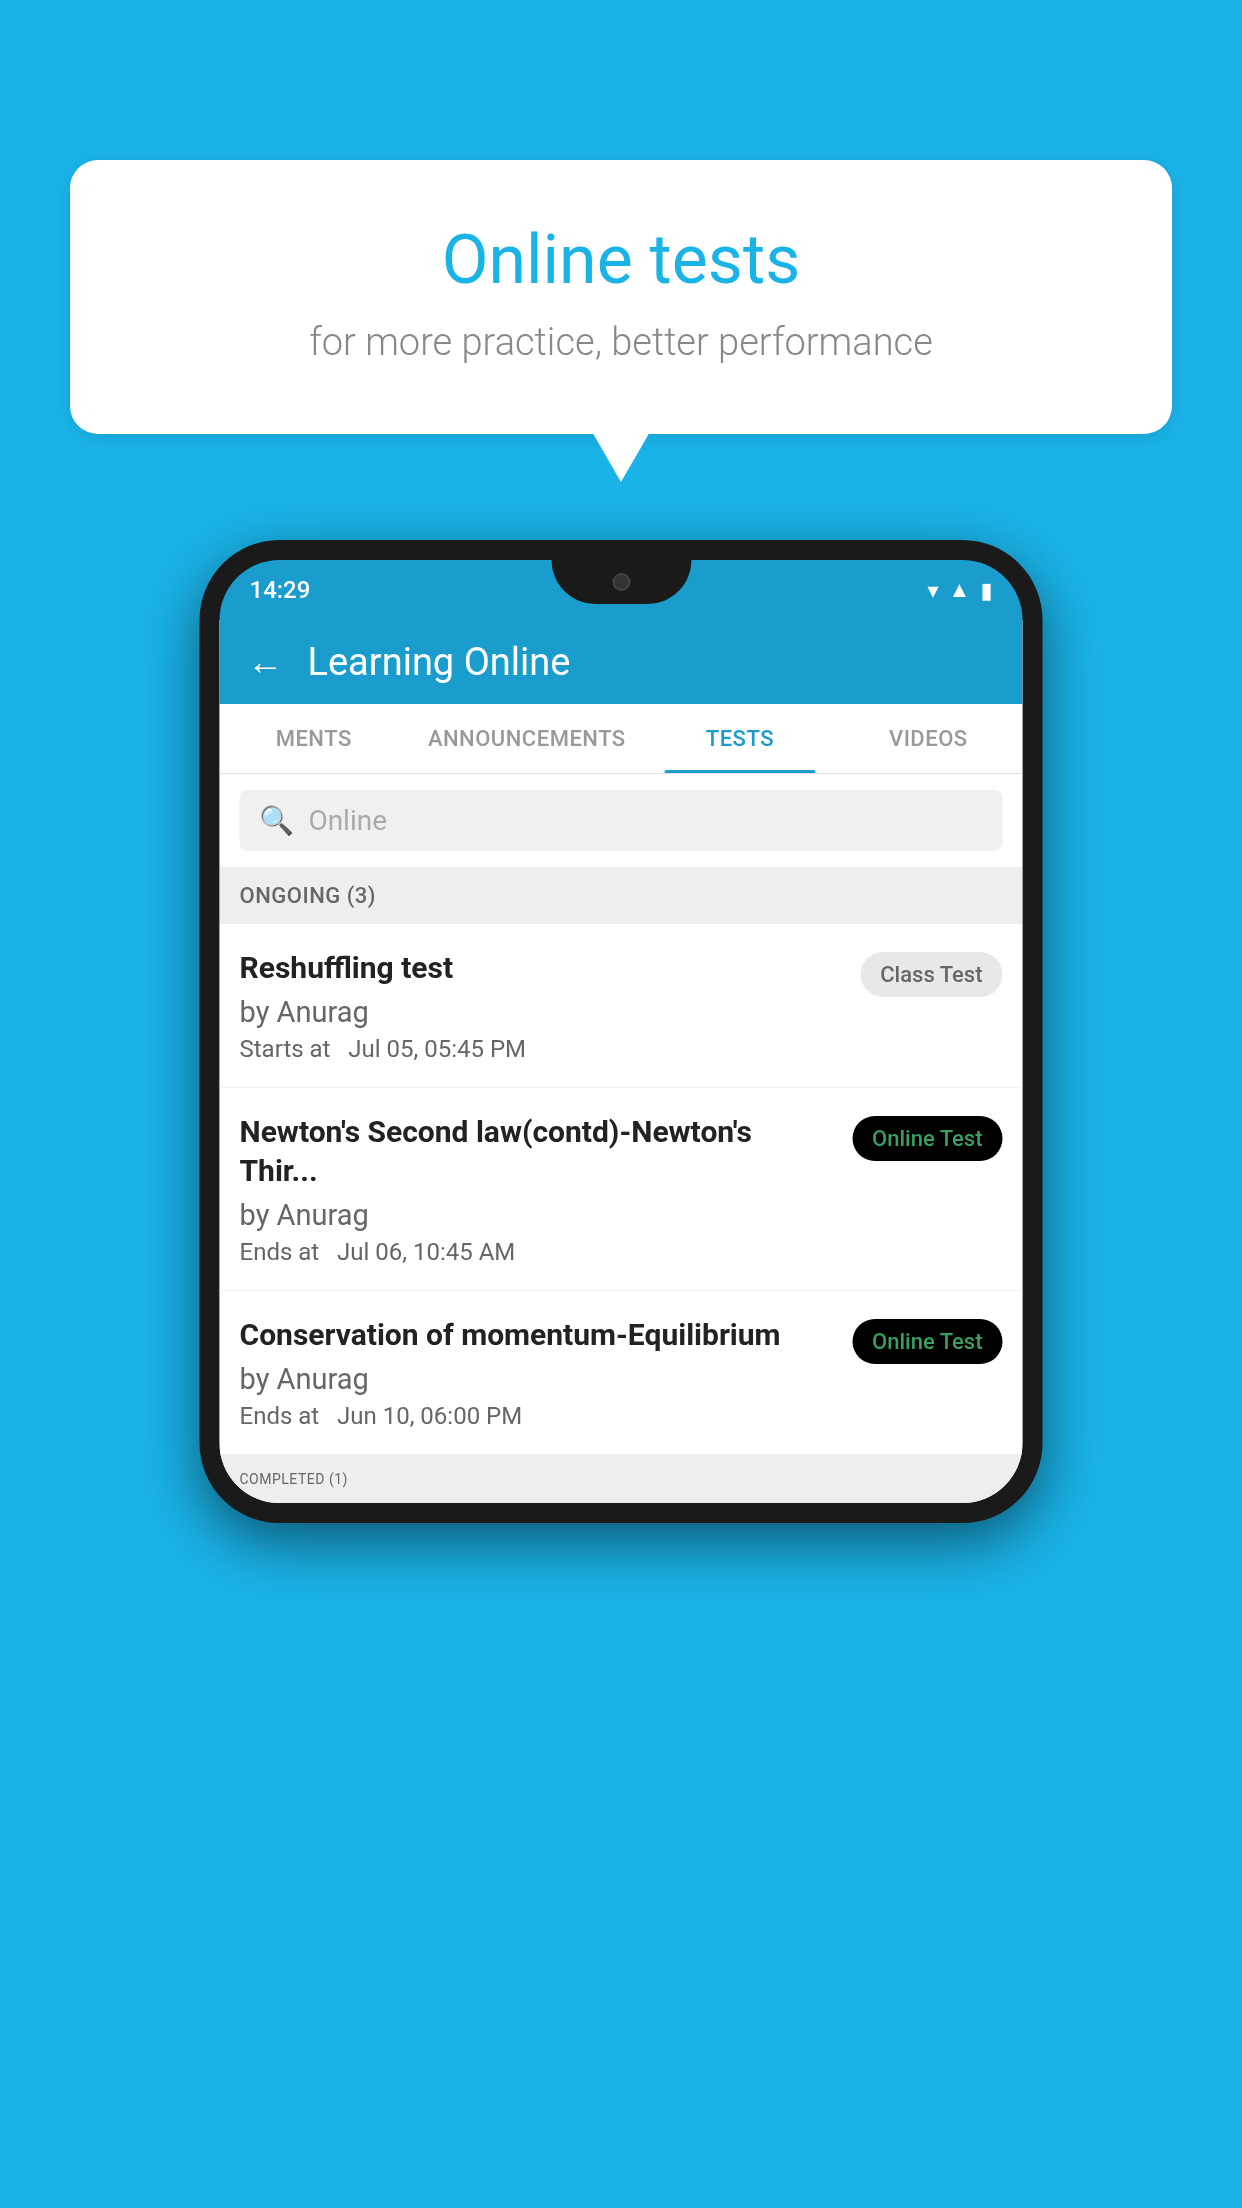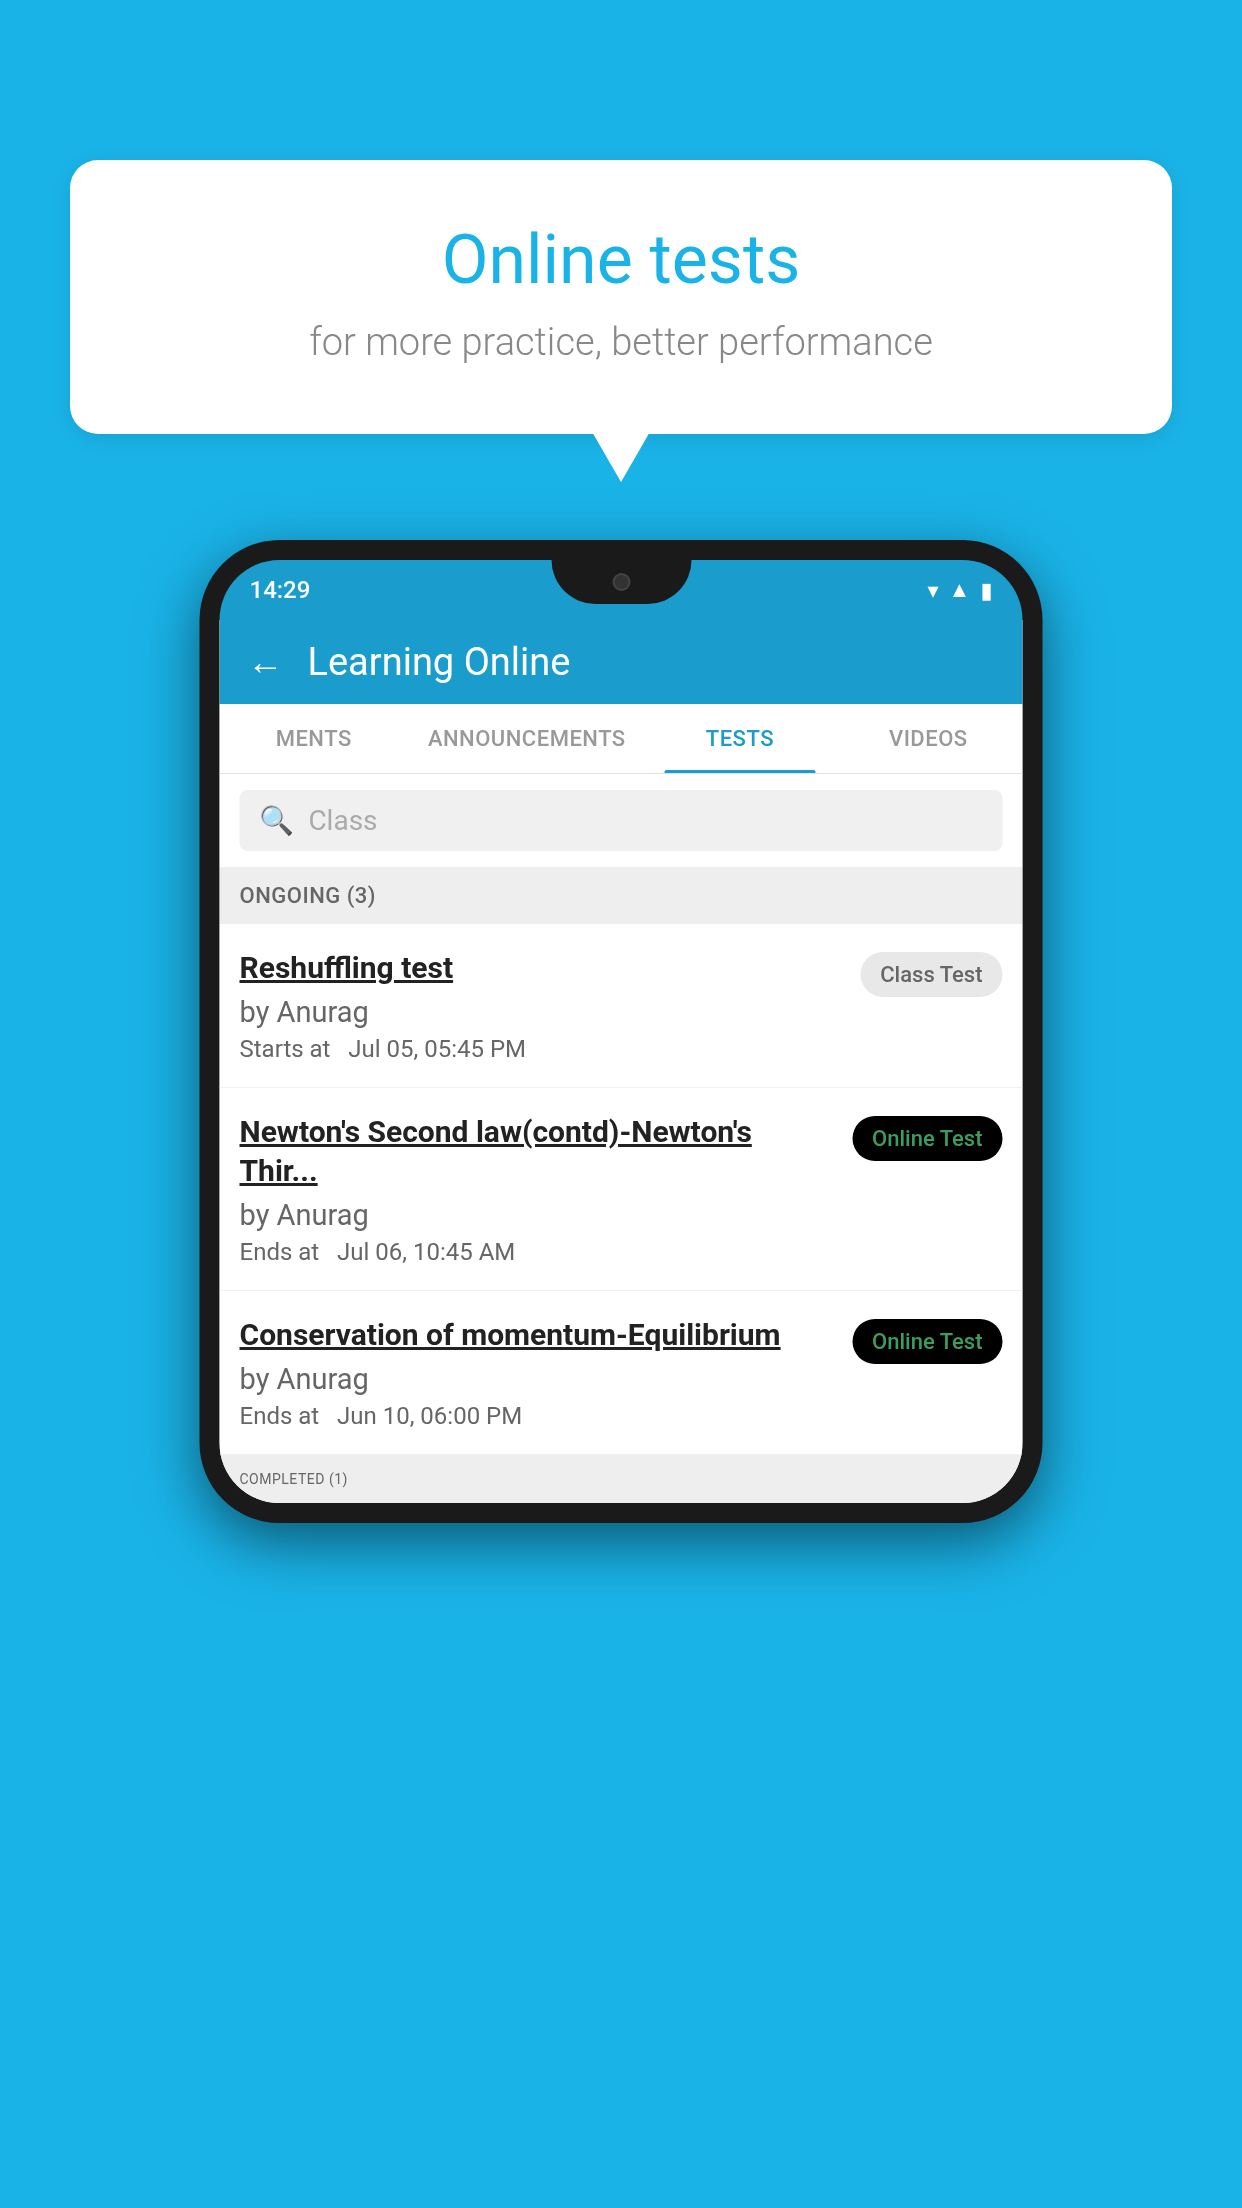--- a/index.html
+++ b/index.html
@@ -238,21 +238,20 @@
       flex: 1;
       padding-right: 16px;
     }
 
     .test-item-name {
       font-size: 30px;
       font-weight: 700;
       color: #222;
       margin-bottom: 8px;
       line-height: 1.3;
-      text-decoration: underline;
     }
 
     .test-item-author {
       font-size: 29px;
       color: #666;
       margin-bottom: 6px;
     }
 
     .test-item-time {
       font-size: 24px;
@@ -324,21 +323,21 @@
       <div class="tabs-container">
         <div class="tab">MENTS</div>
         <div class="tab">ANNOUNCEMENTS</div>
         <div class="tab active">TESTS</div>
         <div class="tab">VIDEOS</div>
       </div>
 
       <div class="search-container">
         <div class="search-input-wrapper">
           <span class="search-icon-char">🔍</span>
-          <span class="search-placeholder-text">Class</span>
+          <span class="search-placeholder-text">Online</span>
         </div>
       </div>
 
       <div class="section-header">ONGOING (3)</div>
 
       <div class="test-item">
         <div class="test-item-content">
           <div class="test-item-name">Reshuffling test</div>
           <div class="test-item-author">by Anurag</div>
           <div class="test-item-time">Starts at &nbsp; Jul 05, 05:45 PM</div>

